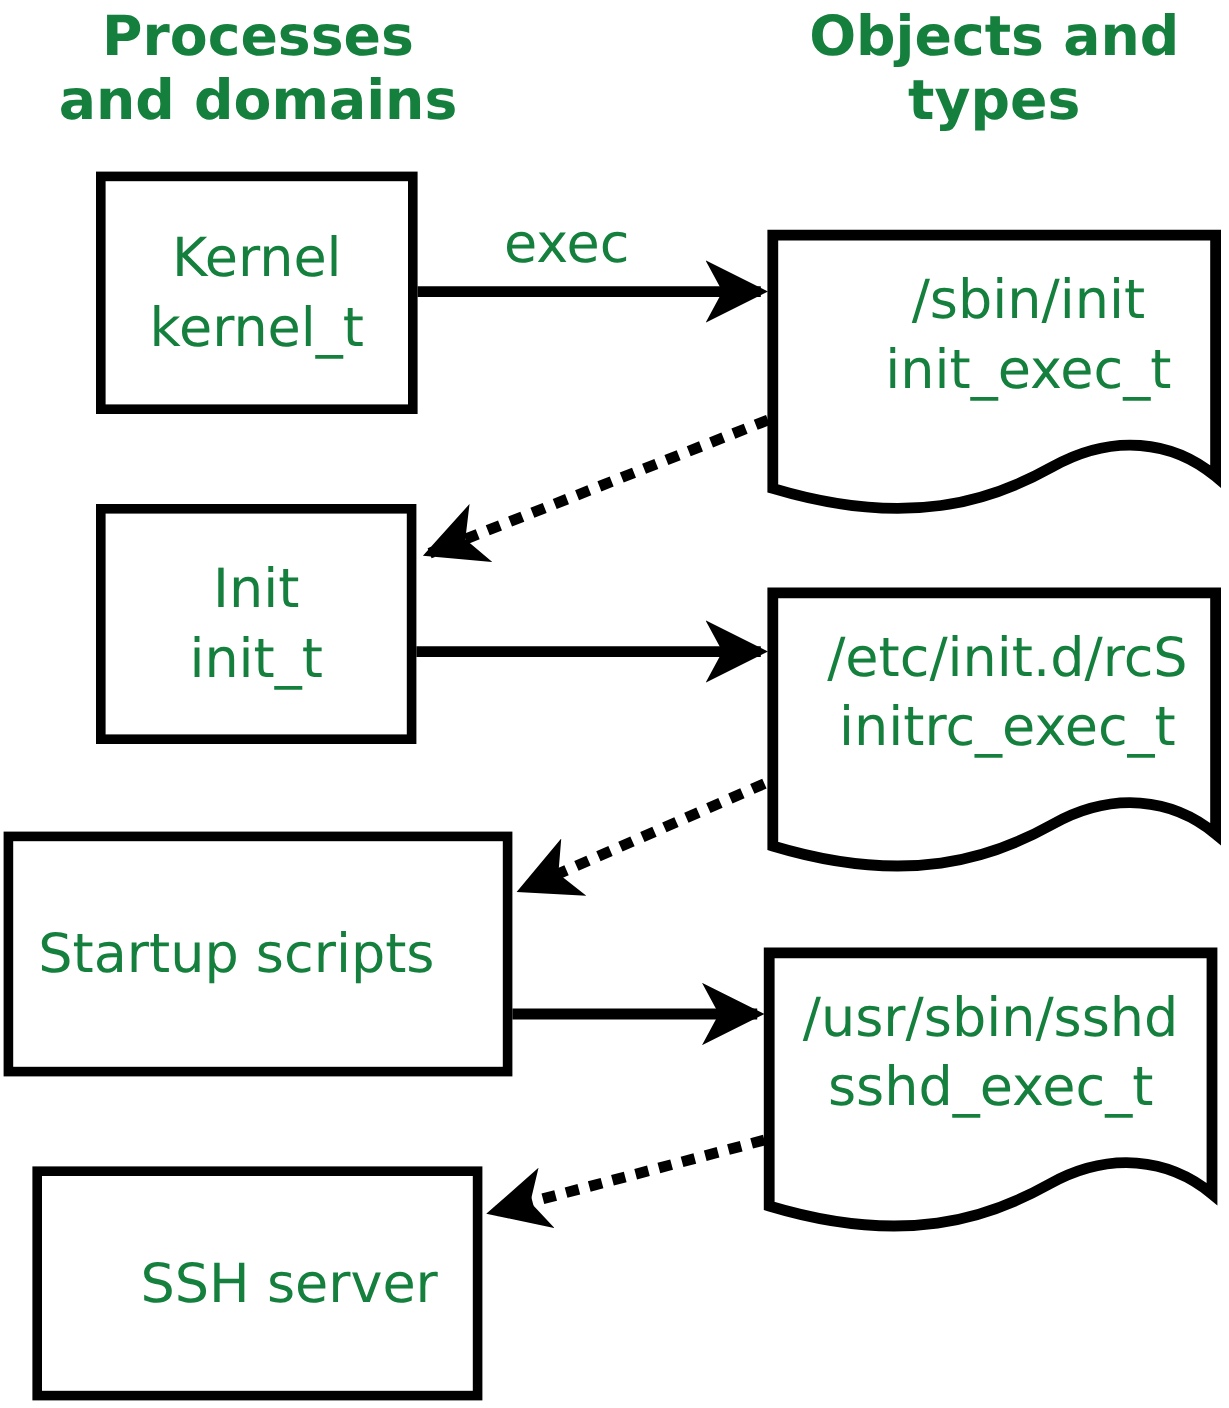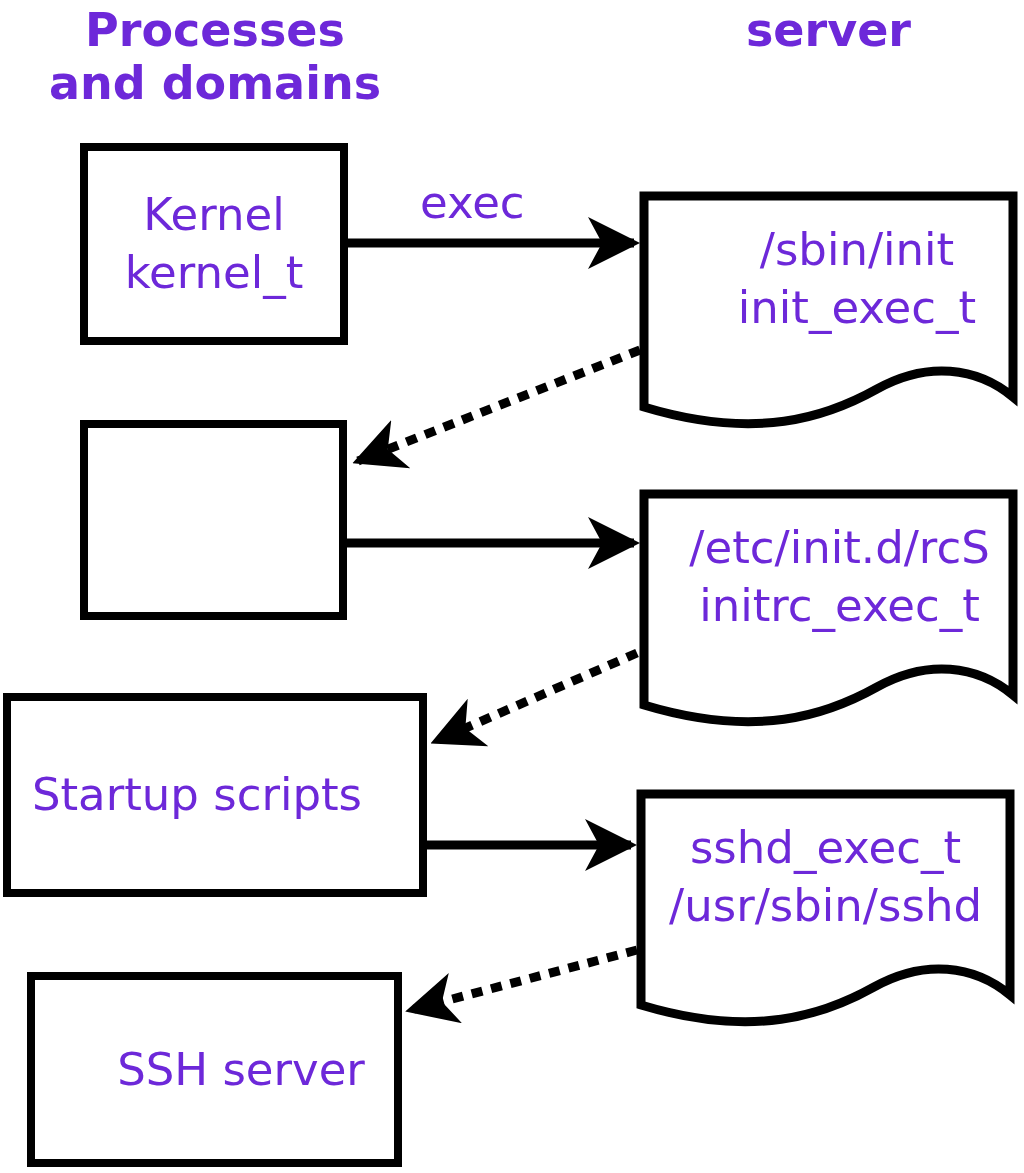--- a/index.html
+++ b/index.html
@@ -2,21 +2,21 @@
 <html><head>
 <meta charset="utf-8">
 <style>
   html, body { margin: 0; padding: 0; background: #ffffff; }
   .canvas {
     position: relative;
     width: 1024px;
     height: 1173px;
     background: #ffffff;
     font-family: "DejaVu Sans", sans-serif;
-    color: #6d28d9;
+    color: #15803d;
     overflow: hidden;
   }
   .layer {
     position: absolute;
     left: 0; top: 0;
   }
   .hdr {
     position: absolute;
     font-weight: bold;
     font-size: 46px;
@@ -85,42 +85,47 @@
     <line class="arrow-dotted" x1="640" y1="350" x2="358" y2="461" marker-end="url(#arrowhead)"></line>
     <line class="arrow-dotted" x1="637" y1="653" x2="436" y2="741" marker-end="url(#arrowhead)"></line>
     <line class="arrow-dotted" x1="637" y1="950" x2="411" y2="1010" marker-end="url(#arrowhead)"></line>
   </svg>
 
   <div class="hdr hdr-left">
     <div>Processes</div>
     <div>and domains</div>
   </div>
   <div class="hdr hdr-right">
-    <div>server</div>
+    <div>Objects and</div>
+    <div>types</div>
   </div>
 
   <div class="node-label pos-kernel">
     <div>Kernel</div>
     <div>kernel_t</div>
+  </div>
+  <div class="node-label pos-init">
+    <div>Init</div>
+    <div>init_t</div>
   </div>
   <div class="node-label pos-startup">
     <div>Startup scripts</div>
   </div>
   <div class="node-label pos-ssh">
     <div>SSH server</div>
   </div>
 
   <div class="node-label pos-doc1">
     <div>/sbin/init</div>
     <div>init_exec_t</div>
   </div>
   <div class="node-label pos-doc2">
     <div>/etc/init.d/rcS</div>
     <div>initrc_exec_t</div>
   </div>
   <div class="node-label pos-doc3">
+    <div>/usr/sbin/sshd</div>
     <div>sshd_exec_t</div>
-    <div>/usr/sbin/sshd</div>
   </div>
 
   <div class="edge-label">exec</div>
 
 </div>
 
 </body></html>

